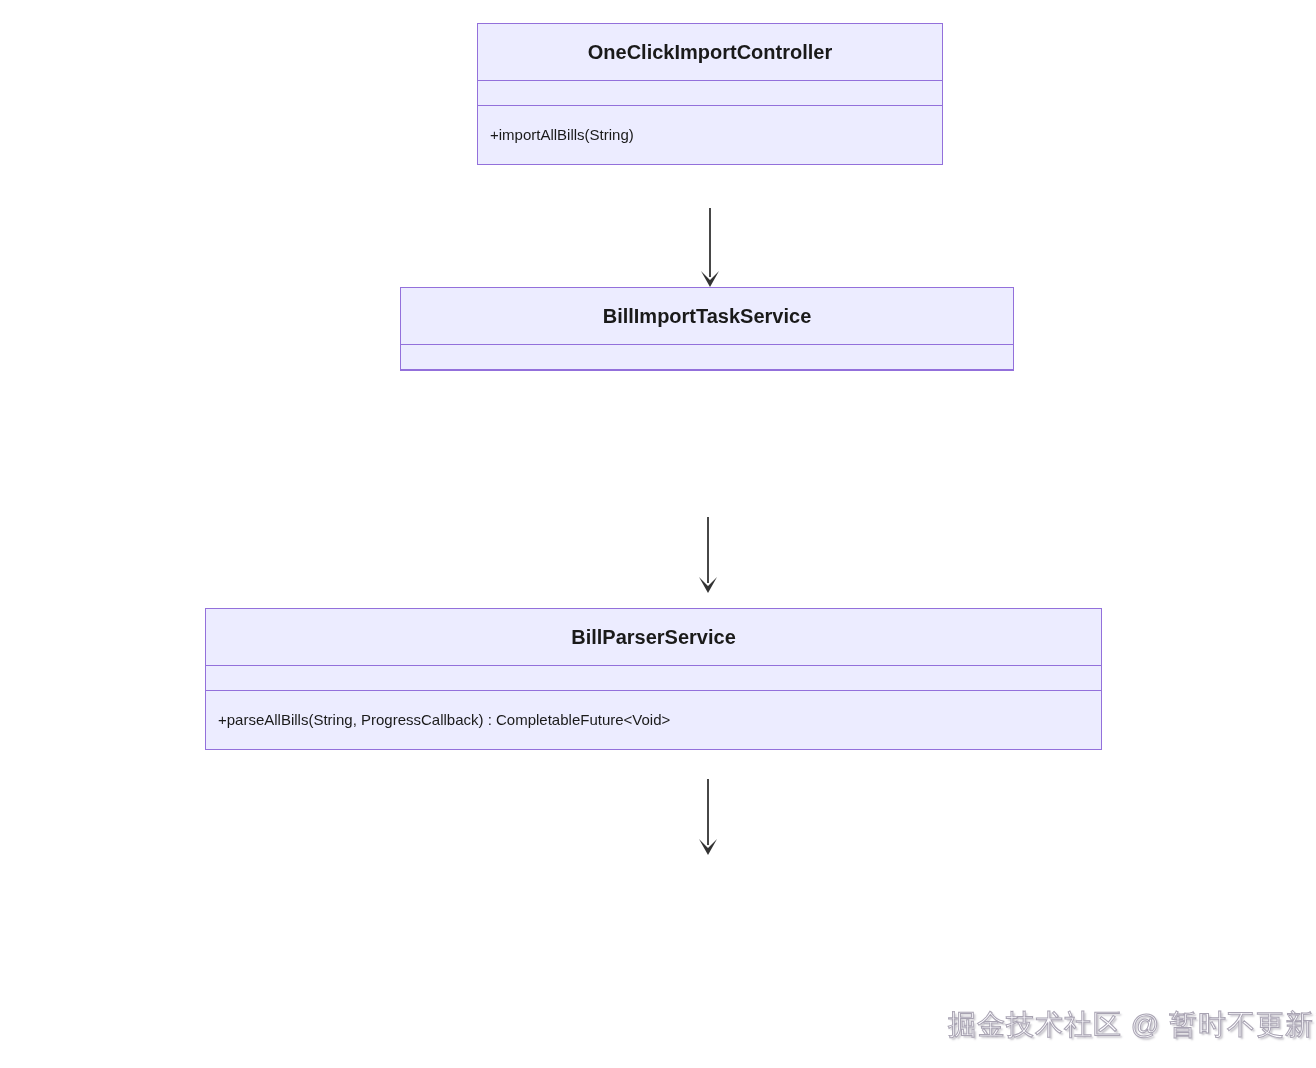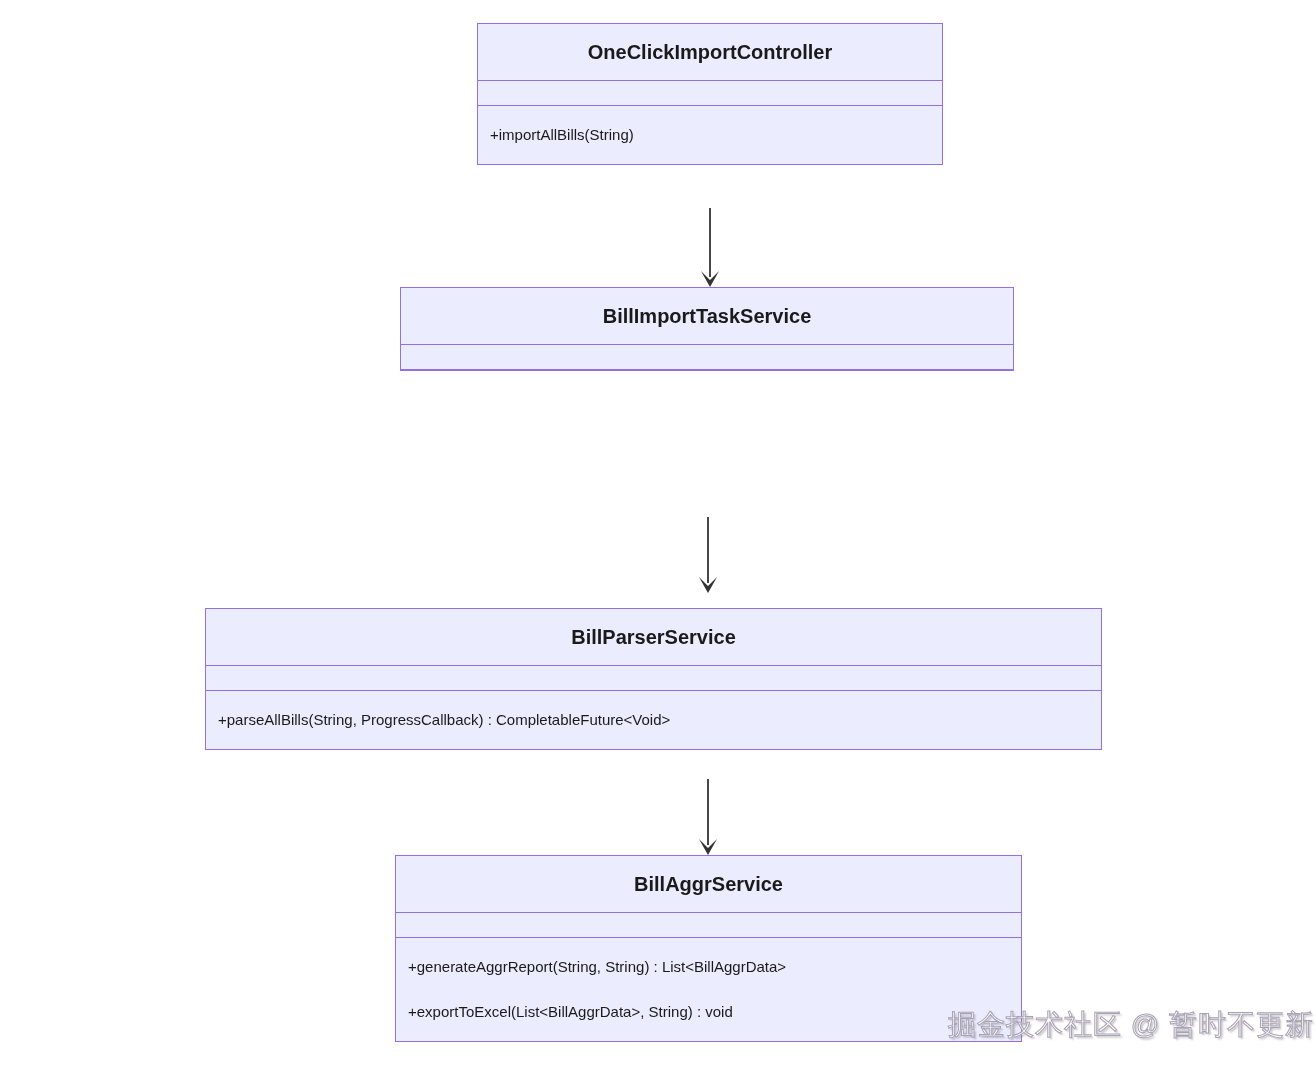--- a/index.html
+++ b/index.html
@@ -108,24 +108,16 @@
   </div>
 
   <div class="class-box" style="left:205px; top:593px; width:897px;margin-top:15px;">
     <div class="class-title">BillParserService</div>
     <div class="class-attrs"></div>
     <div class="class-methods">
       <div class="method">+parseAllBills(String, ProgressCallback) : CompletableFuture&lt;Void&gt;</div>
     </div>
   </div>
 
-  <div class="class-box" style="left:395px; top:855px; width:627px;">
-    <div class="class-title">BillAggrService</div>
-    <div class="class-attrs"></div>
-    <div class="class-methods">
-      <div class="method">+generateAggrReport(String, String) : List&lt;BillAggrData&gt;</div>
-      <div class="method">+exportToExcel(List&lt;BillAggrData&gt;, String) : void</div>
-    </div>
-  </div>
 
   <div class="watermark">掘金技术社区 @ 暂时不更新了</div>
 
 </div>
 
 </body></html>

